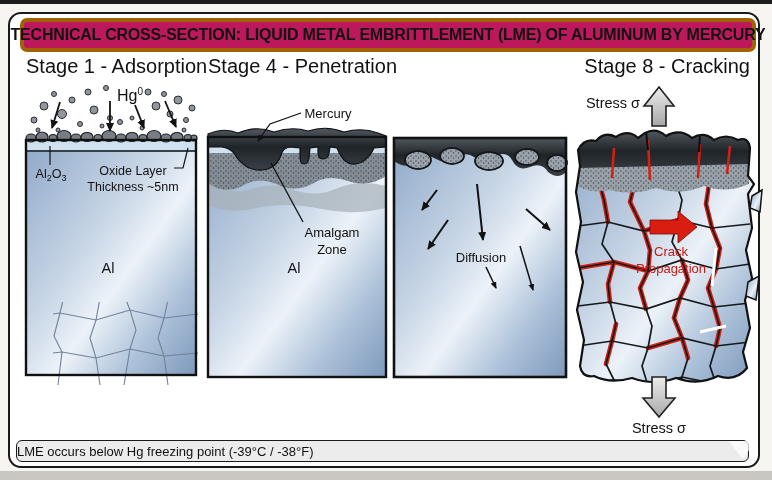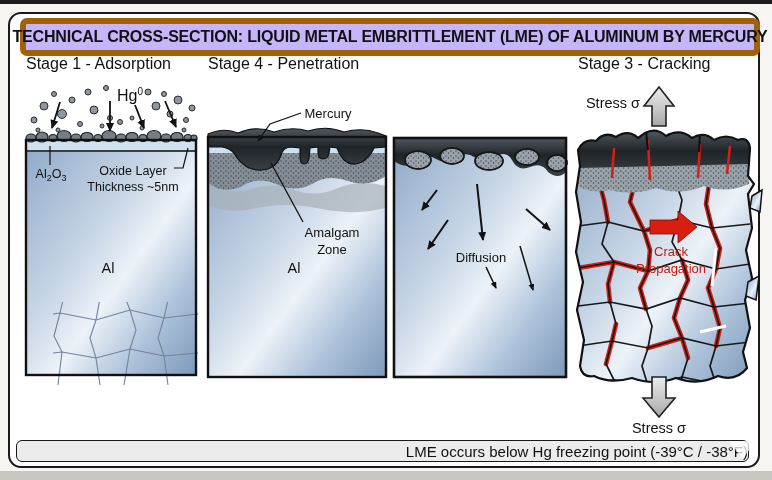--- a/index.html
+++ b/index.html
@@ -2,31 +2,31 @@
 <html><head>
 <meta charset="utf-8">
 <style>
   html,body{margin:0;padding:0;background:#f3f2ee;}
   #stage{position:relative;width:772px;height:480px;overflow:hidden;background:#f6f5f2;
          font-family:"Liberation Sans",sans-serif;color:#111;}
   .topstrip{position:absolute;left:0;top:0;width:772px;height:4px;background:#1c1c1c;z-index:5;}
   .bottomstrip{position:absolute;left:0;top:471px;width:772px;height:9px;background:#c8c7c1;z-index:5;}
   .frame{position:absolute;left:8px;top:12px;width:748px;height:452px;background:#ffffff;
          border:2.5px solid #1a1a1a;border-radius:13px;z-index:1;}
-  .titlebar{position:absolute;left:20px;top:18px;width:728px;height:26px;background:#c4b5fd;
-            border:6px solid #a16207;border-radius:7px;z-index:3;
+  .titlebar{position:absolute;left:20px;top:18px;width:728px;height:26px;background:#be185d;
+            border:4px solid #a16207;border-radius:7px;z-index:3;
             display:flex;align-items:center;justify-content:center;
             font-size:16px;font-weight:700;letter-spacing:-0.2px;white-space:nowrap;}
-  .stageheader{position:absolute;top:55px;height:18px;z-index:3;text-align:left;
-               font-size:16px;font-weight:400;white-space:nowrap;}
+  .stageheader{position:absolute;top:55px;height:18px;z-index:3;text-align:right;
+               font-size:20px;font-weight:400;white-space:nowrap;}
   #sh1{left:26px;width:170px;} #sh2{left:208px;width:178px;}
   #sh3{left:394px;width:172px;} #sh4{left:578px;width:172px;}
   .footerbar{position:absolute;left:16px;top:440px;width:731px;height:20px;background:#ececec;
              border:1.5px solid #1a1a1a;border-radius:6px;z-index:3;
-             display:flex;align-items:center;justify-content:flex-end;font-size:15px;}
+             display:flex;align-items:center;justify-content:flex-start;font-size:13px;}
   .watermark{position:absolute;left:729px;top:441px;width:27px;height:18px;z-index:4;
              background:rgba(255,255,255,0.72);
              clip-path:polygon(0 0,100% 0,50% 100%);}
   svg#art{position:absolute;left:0;top:0;z-index:2;}
   svg text{font-family:"Liberation Sans","DejaVu Sans",sans-serif;fill:#111;}
   .lbl{font-size:12.5px;} .lbl13{font-size:13px;} .al{font-size:14.5px;}
   .stress{font-size:14.5px;} .red{fill:#c81810;}
 </style>
 </head>
 <body>
@@ -35,21 +35,21 @@
   <div class="topstrip"></div>
   <div class="bottomstrip"></div>
   <div class="frame"></div>
 
   <div class="titlebar">
     <span>TECHNICAL CROSS-SECTION: LIQUID METAL EMBRITTLEMENT (LME) OF ALUMINUM BY MERCURY</span>
   </div>
 
   <div class="stageheader" id="sh1">Stage 1 - Adsorption</div>
   <div class="stageheader" id="sh2">Stage 4 - Penetration</div>
-  <div class="stageheader" id="sh4">Stage 3 - Cracking</div>
+  <div class="stageheader" id="sh4">Stage 8 - Cracking</div>
 
   <svg id="art" width="772" height="480" viewBox="0 0 772 480">
     <defs>
       <linearGradient id="gblue" x1="0" y1="0" x2="1" y2="1">
         <stop offset="0" stop-color="#8ea8c8"></stop>
           <stop offset="0.4" stop-color="#c8d6e6"></stop>
         <stop offset="0.58" stop-color="#ecf2f8"></stop>
           <stop offset="0.78" stop-color="#aec3da"></stop>
         <stop offset="1" stop-color="#7e99bb"></stop>
       </linearGradient>

